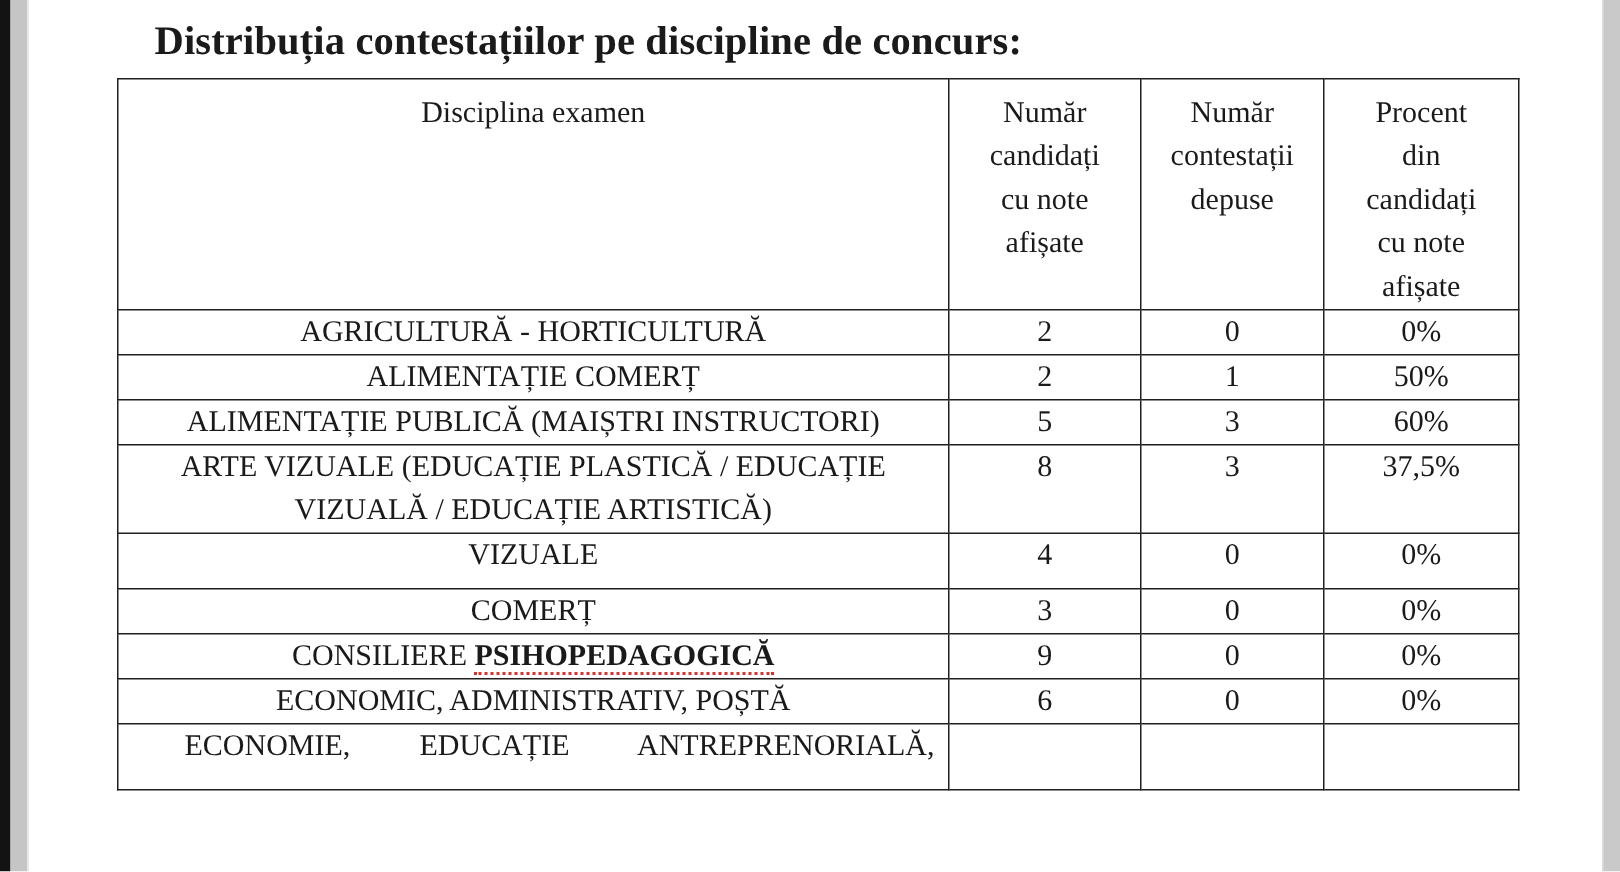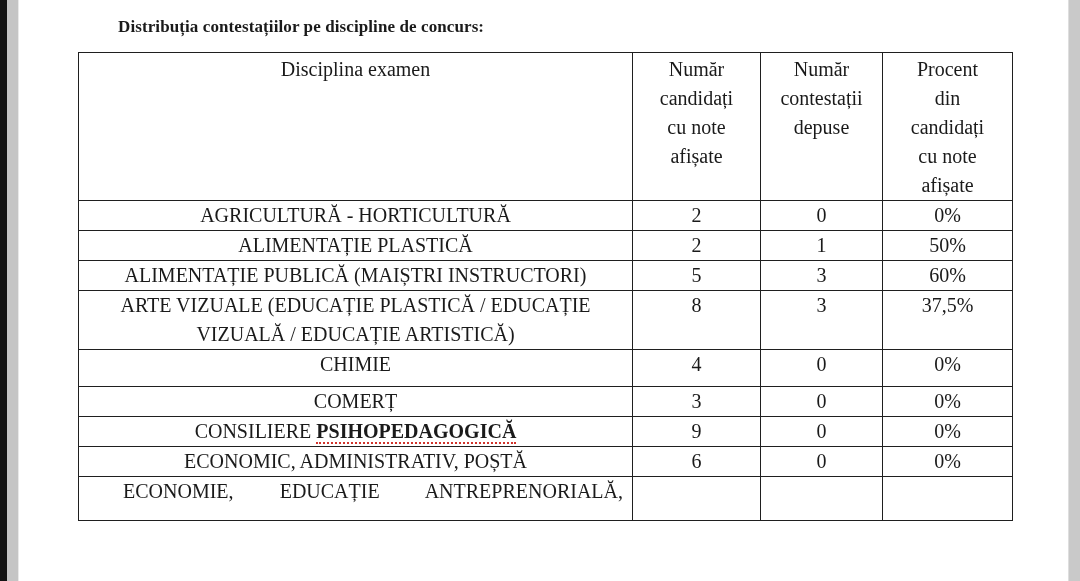--- a/index.html
+++ b/index.html
@@ -23,26 +23,25 @@
   }
   .edge-gray-right {
     position: absolute; right: 0; top: 0; width: 12px; height: 581px;
     background: #c9c9c9;
     border-left: 1px solid #dedede;
   }
 
   .doc-title {
     position: absolute;
     left: 103px; top: 13px;
-    font-size: 17px;
+    font-size: 27px;
     font-weight: bold;
     line-height: 28px;
     letter-spacing: 0.1px;
     white-space: nowrap;
-    margin-left: 15px;
   }
 
   table.doc-table {
     position: absolute;
     left: 78px; top: 52px;
     width: 934px;
     border-collapse: collapse;
     table-layout: fixed;
     font-size: 20px;
   }
@@ -50,21 +49,21 @@
     border: 1px solid #1f1f1f;
     font-weight: normal;
     line-height: 29px;
     vertical-align: top;
     overflow: hidden;
   }
   .doc-table th {
     height: 148px;
     text-align: center;
     white-space: pre-line;
-    padding-top: 2px;
+    padding-top: 8px;
   }
   .doc-table td { height: 29px; }
   td.col-disc { text-align: center; padding: 0 9px; }
   td.col-num  { text-align: center; padding: 0 4px; }
 
   
   tbody tr:nth-child(5) td { padding-bottom: 7px; }   
   tbody tr:last-child td   { height: 44px; padding-left: 44px; }          
 
   .justify-both { text-align: justify; }
@@ -110,39 +109,39 @@
     </tr>
   </thead>
   <tbody>
       <tr>
         <td class="col-disc">AGRICULTURĂ - HORTICULTURĂ</td>
         <td class="col-num">2</td>
         <td class="col-num">0</td>
         <td class="col-num">0%</td>
       </tr>
       <tr>
-        <td class="col-disc">ALIMENTAȚIE PLASTICĂ</td>
+        <td class="col-disc">ALIMENTAȚIE COMERȚ</td>
         <td class="col-num">2</td>
         <td class="col-num">1</td>
         <td class="col-num">50%</td>
       </tr>
       <tr>
         <td class="col-disc">ALIMENTAȚIE PUBLICĂ (MAIȘTRI INSTRUCTORI)</td>
         <td class="col-num">5</td>
         <td class="col-num">3</td>
         <td class="col-num">60%</td>
       </tr>
       <tr>
         <td class="col-disc justify-both">ARTE VIZUALE (EDUCAȚIE PLASTICĂ / EDUCAȚIE VIZUALĂ / EDUCAȚIE ARTISTICĂ)</td>
         <td class="col-num">8</td>
         <td class="col-num">3</td>
         <td class="col-num">37,5%</td>
       </tr>
       <tr>
-        <td class="col-disc">CHIMIE</td>
+        <td class="col-disc">VIZUALE</td>
         <td class="col-num">4</td>
         <td class="col-num">0</td>
         <td class="col-num">0%</td>
       </tr>
       <tr>
         <td class="col-disc">COMERȚ</td>
         <td class="col-num">3</td>
         <td class="col-num">0</td>
         <td class="col-num">0%</td>
       </tr>

